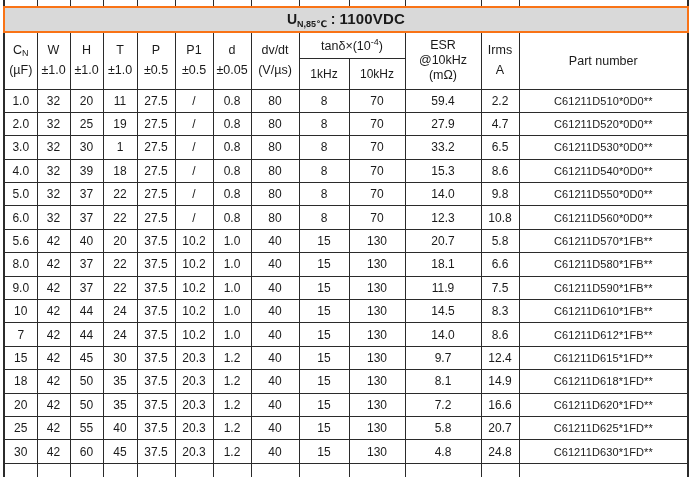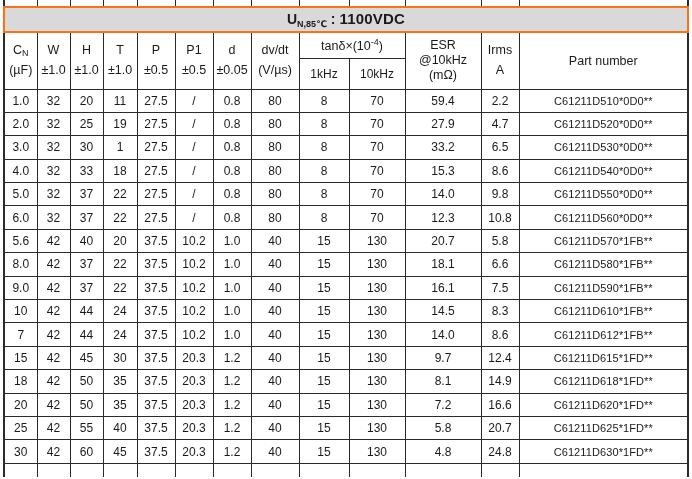--- a/index.html
+++ b/index.html
@@ -146,21 +146,21 @@
     <td>80</td>
     <td>8</td>
     <td>70</td>
     <td>33.2</td>
     <td>6.5</td>
     <td class="part">C61211D530*0D0**</td>
   </tr>
         <tr>
     <td>4.0</td>
     <td>32</td>
-    <td>33</td>
+    <td>39</td>
     <td>18</td>
     <td>27.5</td>
     <td>/</td>
     <td>0.8</td>
     <td>80</td>
     <td>8</td>
     <td>70</td>
     <td>15.3</td>
     <td>8.6</td>
     <td class="part">C61211D540*0D0**</td>
@@ -229,21 +229,21 @@
     <td>9.0</td>
     <td>42</td>
     <td>37</td>
     <td>22</td>
     <td>37.5</td>
     <td>10.2</td>
     <td>1.0</td>
     <td>40</td>
     <td>15</td>
     <td>130</td>
-    <td>16.1</td>
+    <td>11.9</td>
     <td>7.5</td>
     <td class="part">C61211D590*1FB**</td>
   </tr>
         <tr>
     <td>10</td>
     <td>42</td>
     <td>44</td>
     <td>24</td>
     <td>37.5</td>
     <td>10.2</td>

